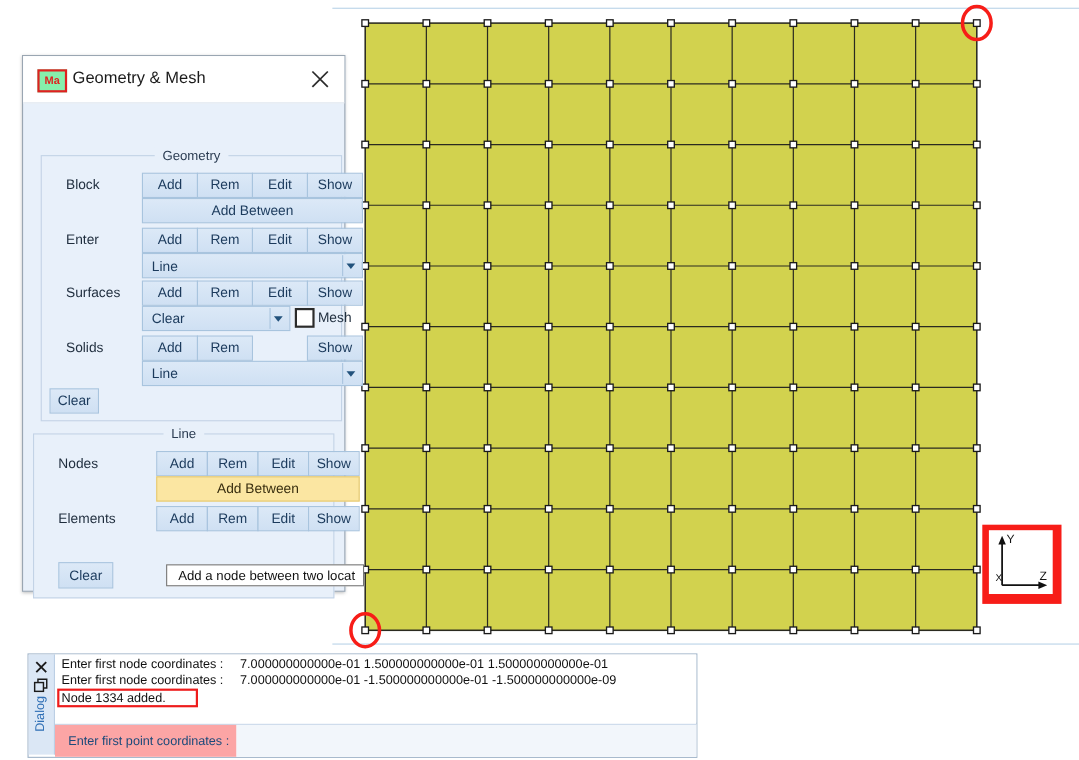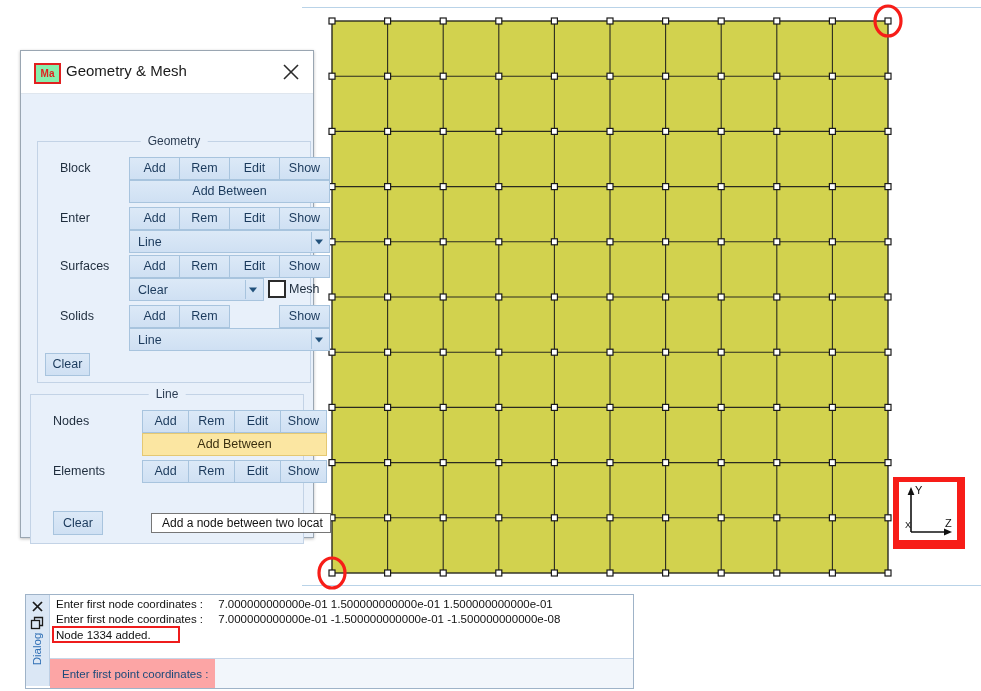--- a/index.html
+++ b/index.html
@@ -525,21 +525,21 @@
       <div id="side-dialog-text">Dialog</div>
     </div>
 
     <div id="console-log">
       <div class="log-line" id="log-line-0">
         <span class="log-prompt">Enter first node coordinates :</span>
         <span class="log-coords" style="margin-left:12px;">7.000000000000e-01  1.500000000000e-01  1.500000000000e-01</span>
       </div>
       <div class="log-line" id="log-line-1">
         <span class="log-prompt">Enter first node coordinates :</span>
-        <span class="log-coords" style="margin-left:12px;">7.000000000000e-01  -1.500000000000e-01  -1.500000000000e-08</span>
+        <span class="log-coords" style="margin-left:12px;">7.000000000000e-01  -1.500000000000e-01  -1.500000000000e-09</span>
       </div>
       <div class="log-line" id="log-line-2">Node 1334 added.</div>
       <div id="log-highlight"></div>
     </div>
 
     <div id="console-inputrow">
       <div id="console-input-label">Enter first point coordinates :</div>
       <input id="console-input-field" type="text" placeholder="" style="">
     </div>
   </div>

